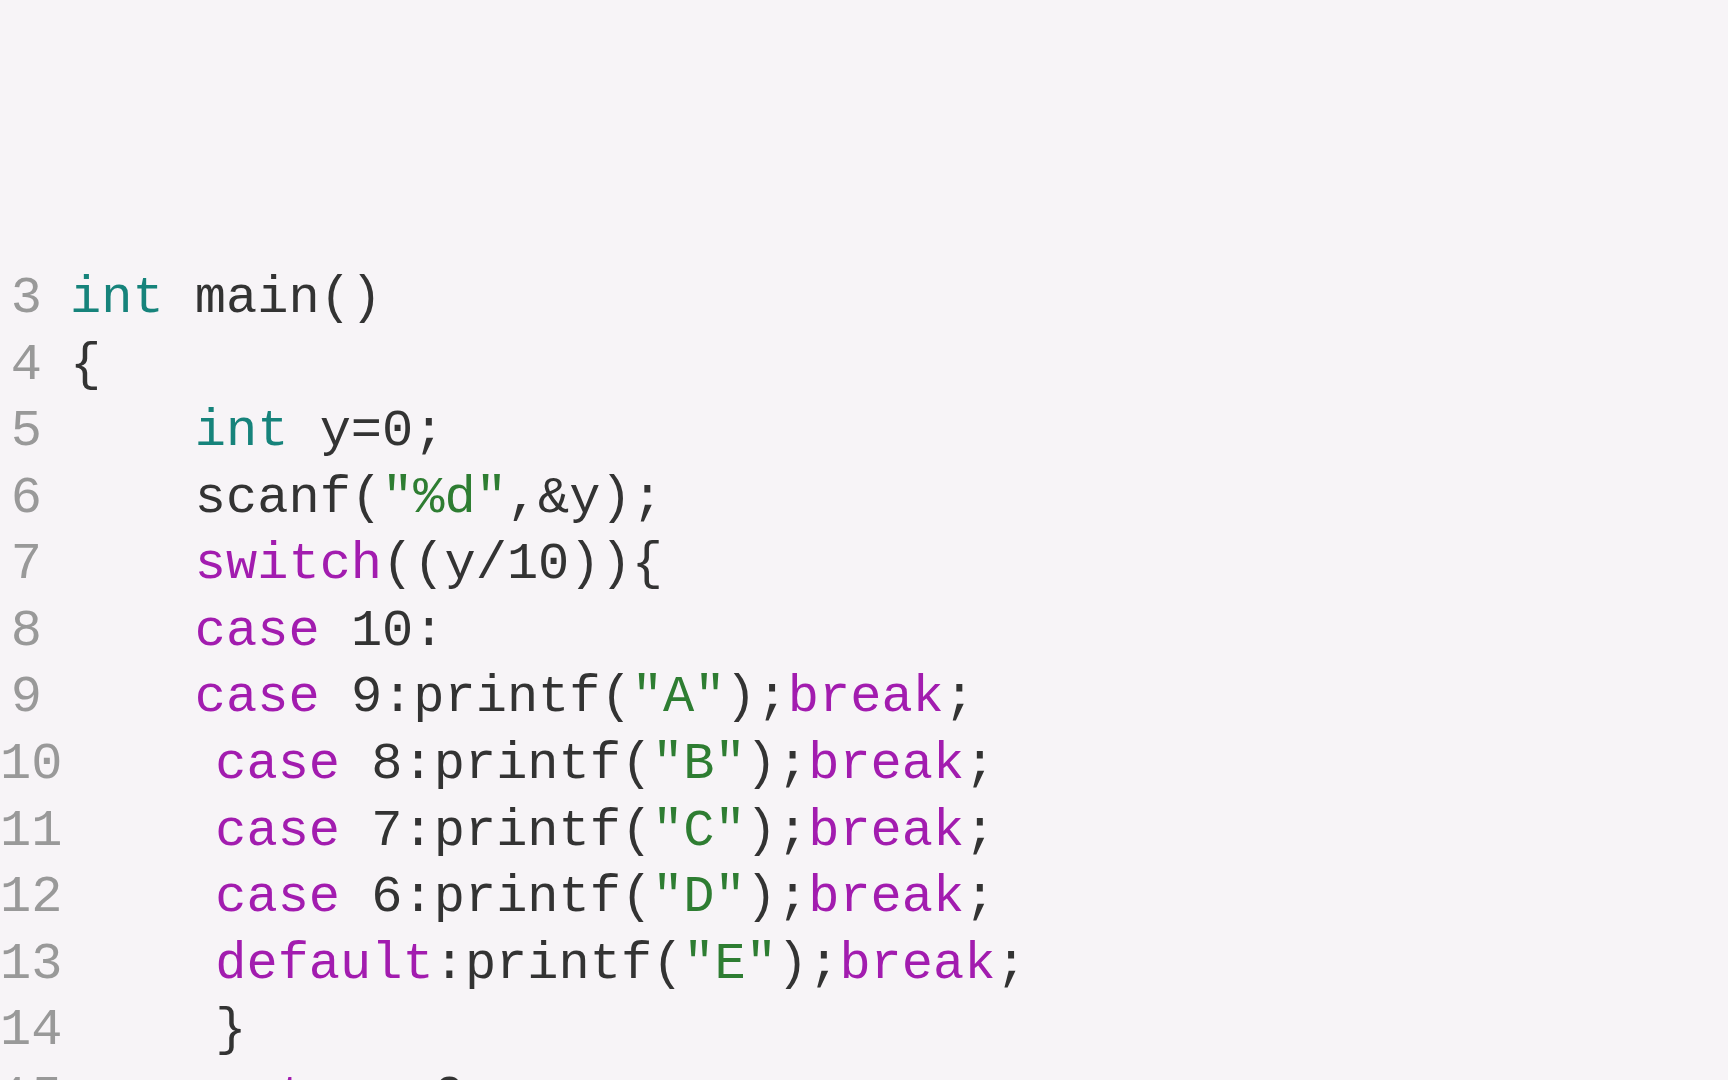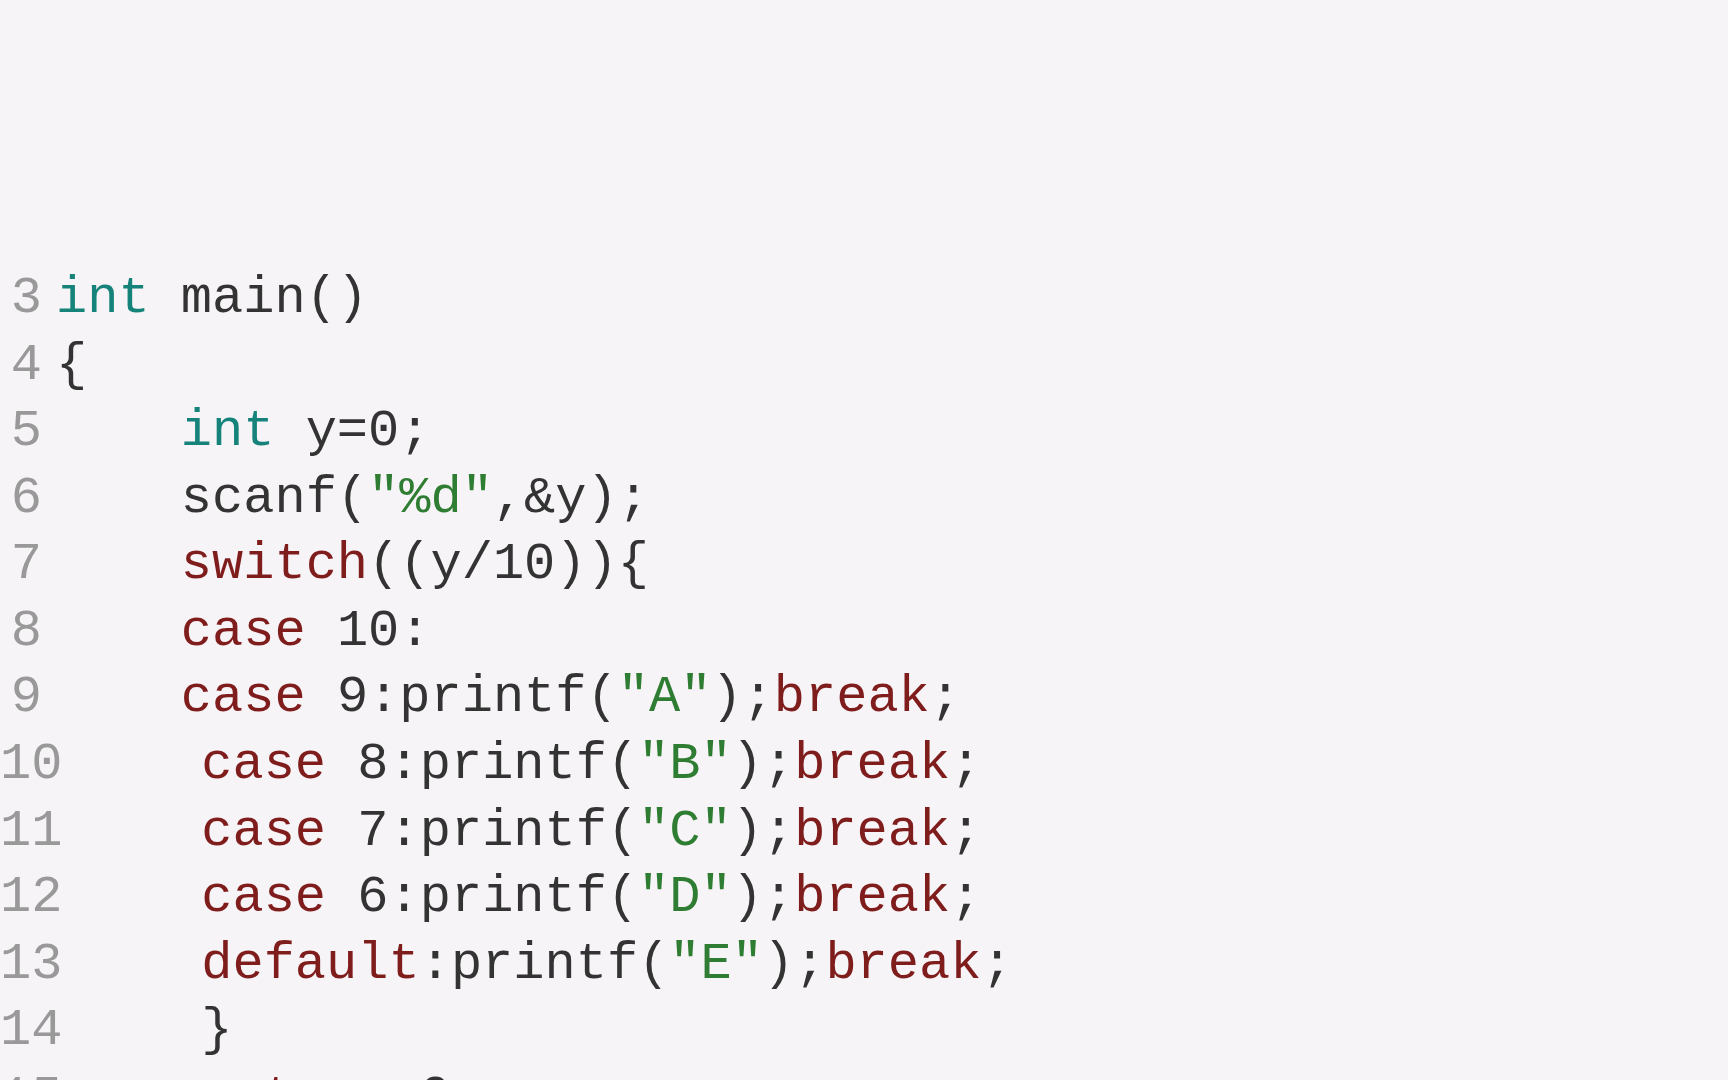--- a/index.html
+++ b/index.html
@@ -19,23 +19,24 @@
       display: flex;
     }
     .line-num {
       color: #999;
       text-align: right;
       min-width: 56px;
       padding-right: 14px;
     }
     .line-code {
       flex: 1;
+      margin-left: 14px;
     }
     .kw-type { color: #16837b; }
-    .kw-control { color: #7f1d1d; }
+    .kw-control { color: #a21caf; }
     .str { color: #2e7d32; }
     .num { color: #333; }
     .ident { color: #333; }
     .punct { color: #333; }
   </style>
 </head>
 <body>
 
 
 

